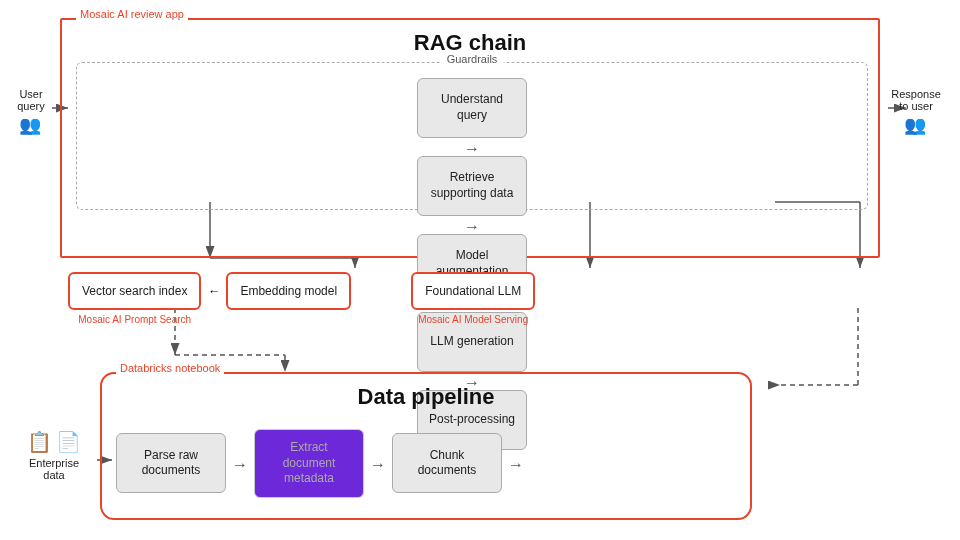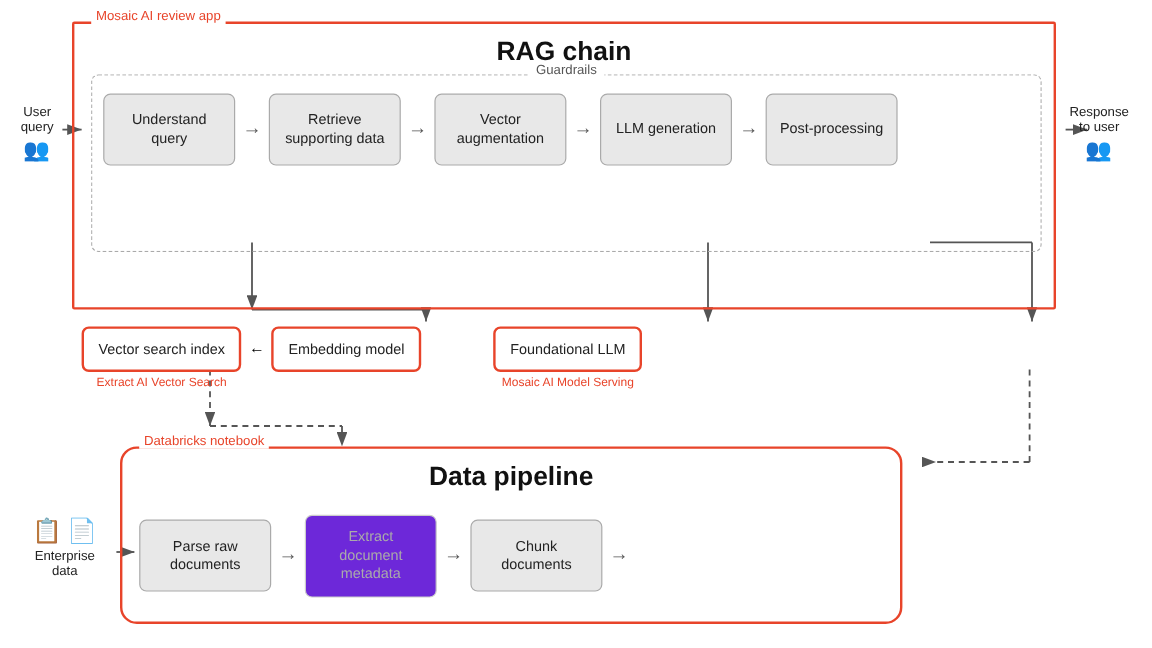--- a/index.html
+++ b/index.html
@@ -76,20 +76,21 @@
 
     
     .pipeline-steps {
       position: absolute;
       top: 58px;
       left: 24px;
       width: 772px;
       display: flex;
       align-items: center;
       gap: 0;
+      flex-direction: column;
     }
 
     .step-box {
       background: #e8e8e8;
       border: 1.5px solid #aaa;
       border-radius: 6px;
       padding: 10px 8px;
       text-align: center;
       width: 110px;
       min-height: 60px;
@@ -317,33 +318,33 @@
 
     <div class="guardrails-box">
       <span class="guardrails-label">Guardrails</span>
     </div>
 
     <div class="pipeline-steps">
       <div class="step-box">Understand query</div>
       <div class="arrow-right">→</div>
       <div class="step-box">Retrieve supporting data</div>
       <div class="arrow-right">→</div>
-      <div class="step-box">Vector augmentation</div>
+      <div class="step-box">Model augmentation</div>
       <div class="arrow-right">→</div>
       <div class="step-box">LLM generation</div>
       <div class="arrow-right">→</div>
       <div class="step-box">Post-processing</div>
     </div>
   </div>
 
   <div style="position:absolute; top:272px; left:68px; display:flex; align-items:flex-start; gap:0;">
 
     <div style="display:flex;flex-direction:column;align-items:center;">
       <div class="mid-box">Vector search index</div>
-      <div class="mid-label">Extract AI Vector Search</div>
+      <div class="mid-label">Mosaic AI Prompt Search</div>
     </div>
 
     <div style="display:flex;align-items:center;padding:0 6px;margin-top:10px;">←</div>
 
     <div style="display:flex;flex-direction:column;align-items:center;">
       <div class="mid-box">Embedding model</div>
       <div class="mid-label"></div>
     </div>
 
     <div style="width:60px;margin-top:10px;"></div>

